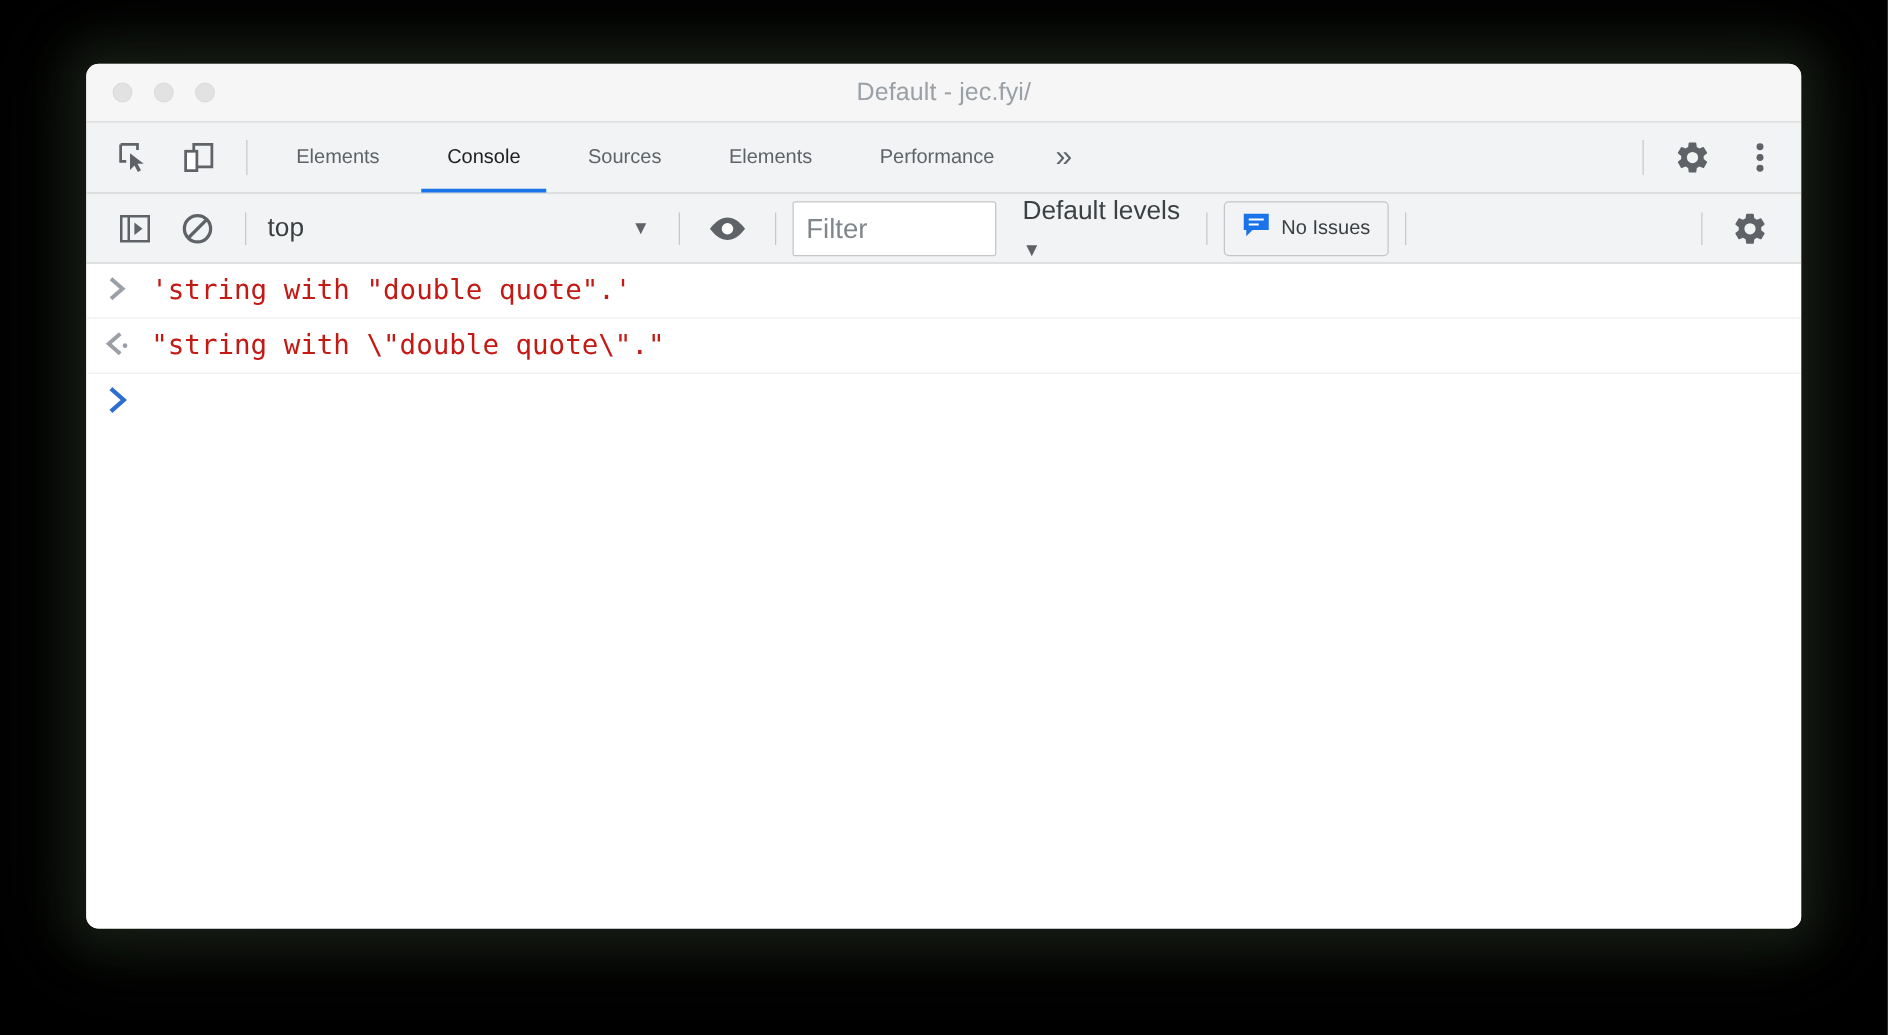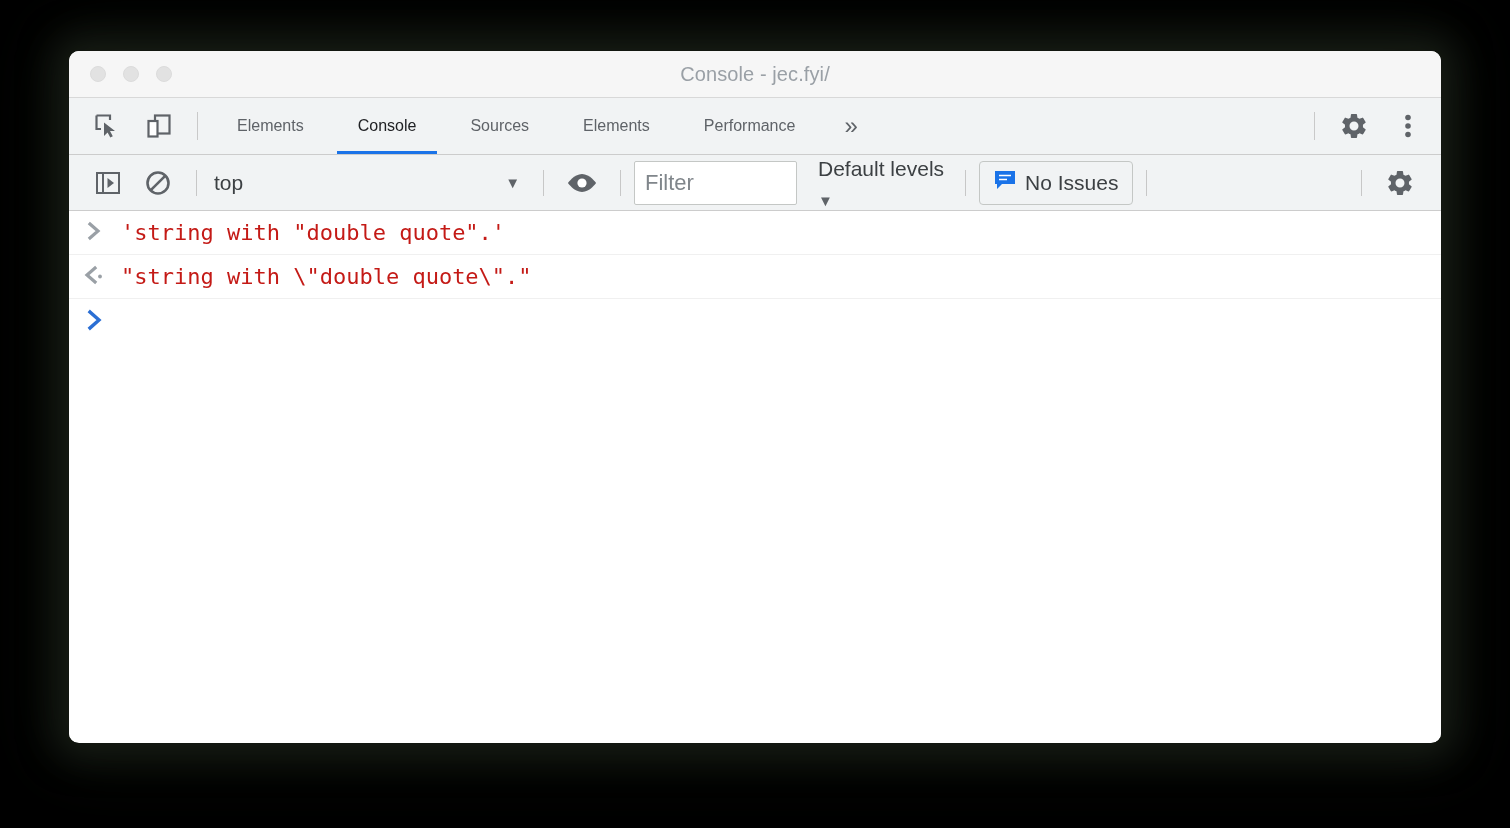--- a/index.html
+++ b/index.html
@@ -190,21 +190,21 @@
   }
   .issues-btn {
     display: flex;
     align-items: center;
     gap: 9px;
     height: 44px;
     padding: 0 14px;
     border: 1px solid #c4c7c5;
     border-radius: 4px;
     background: #f1f3f4;
-    font-size: 21px;
+    font-size: 16px;
     color: #3c4043;
     cursor: pointer;
     white-space: nowrap;
   }
   .spacer { flex: 1; }
 
   
   .console-body {
     position: relative;
     height: 531px;
@@ -253,21 +253,21 @@
 <div id="stage">
 
   <div class="window">
 
     <div class="titlebar">
       <div class="traffic">
         <div class="dot"></div>
         <div class="dot"></div>
         <div class="dot"></div>
       </div>
-      <div class="window-title">Console - jec.fyi/</div>
+      <div class="window-title">Default - jec.fyi/</div>
     </div>
 
     <div class="tabbar">
 
       <div class="tb-icon">
         <svg width="28" height="28" viewBox="0 0 28 28">
           <path d="M3.5 3.5 H17 V8 M3.5 3.5 V17 H8" fill="none" stroke="#5f6368" stroke-width="2.2"></path>
           <path d="M11 10.5 L11 24 L14.6 20.4 L17.3 25.6 L19.8 24.2 L17 19 L22 19 Z" fill="#5f6368"></path>
         </svg>
       </div>

